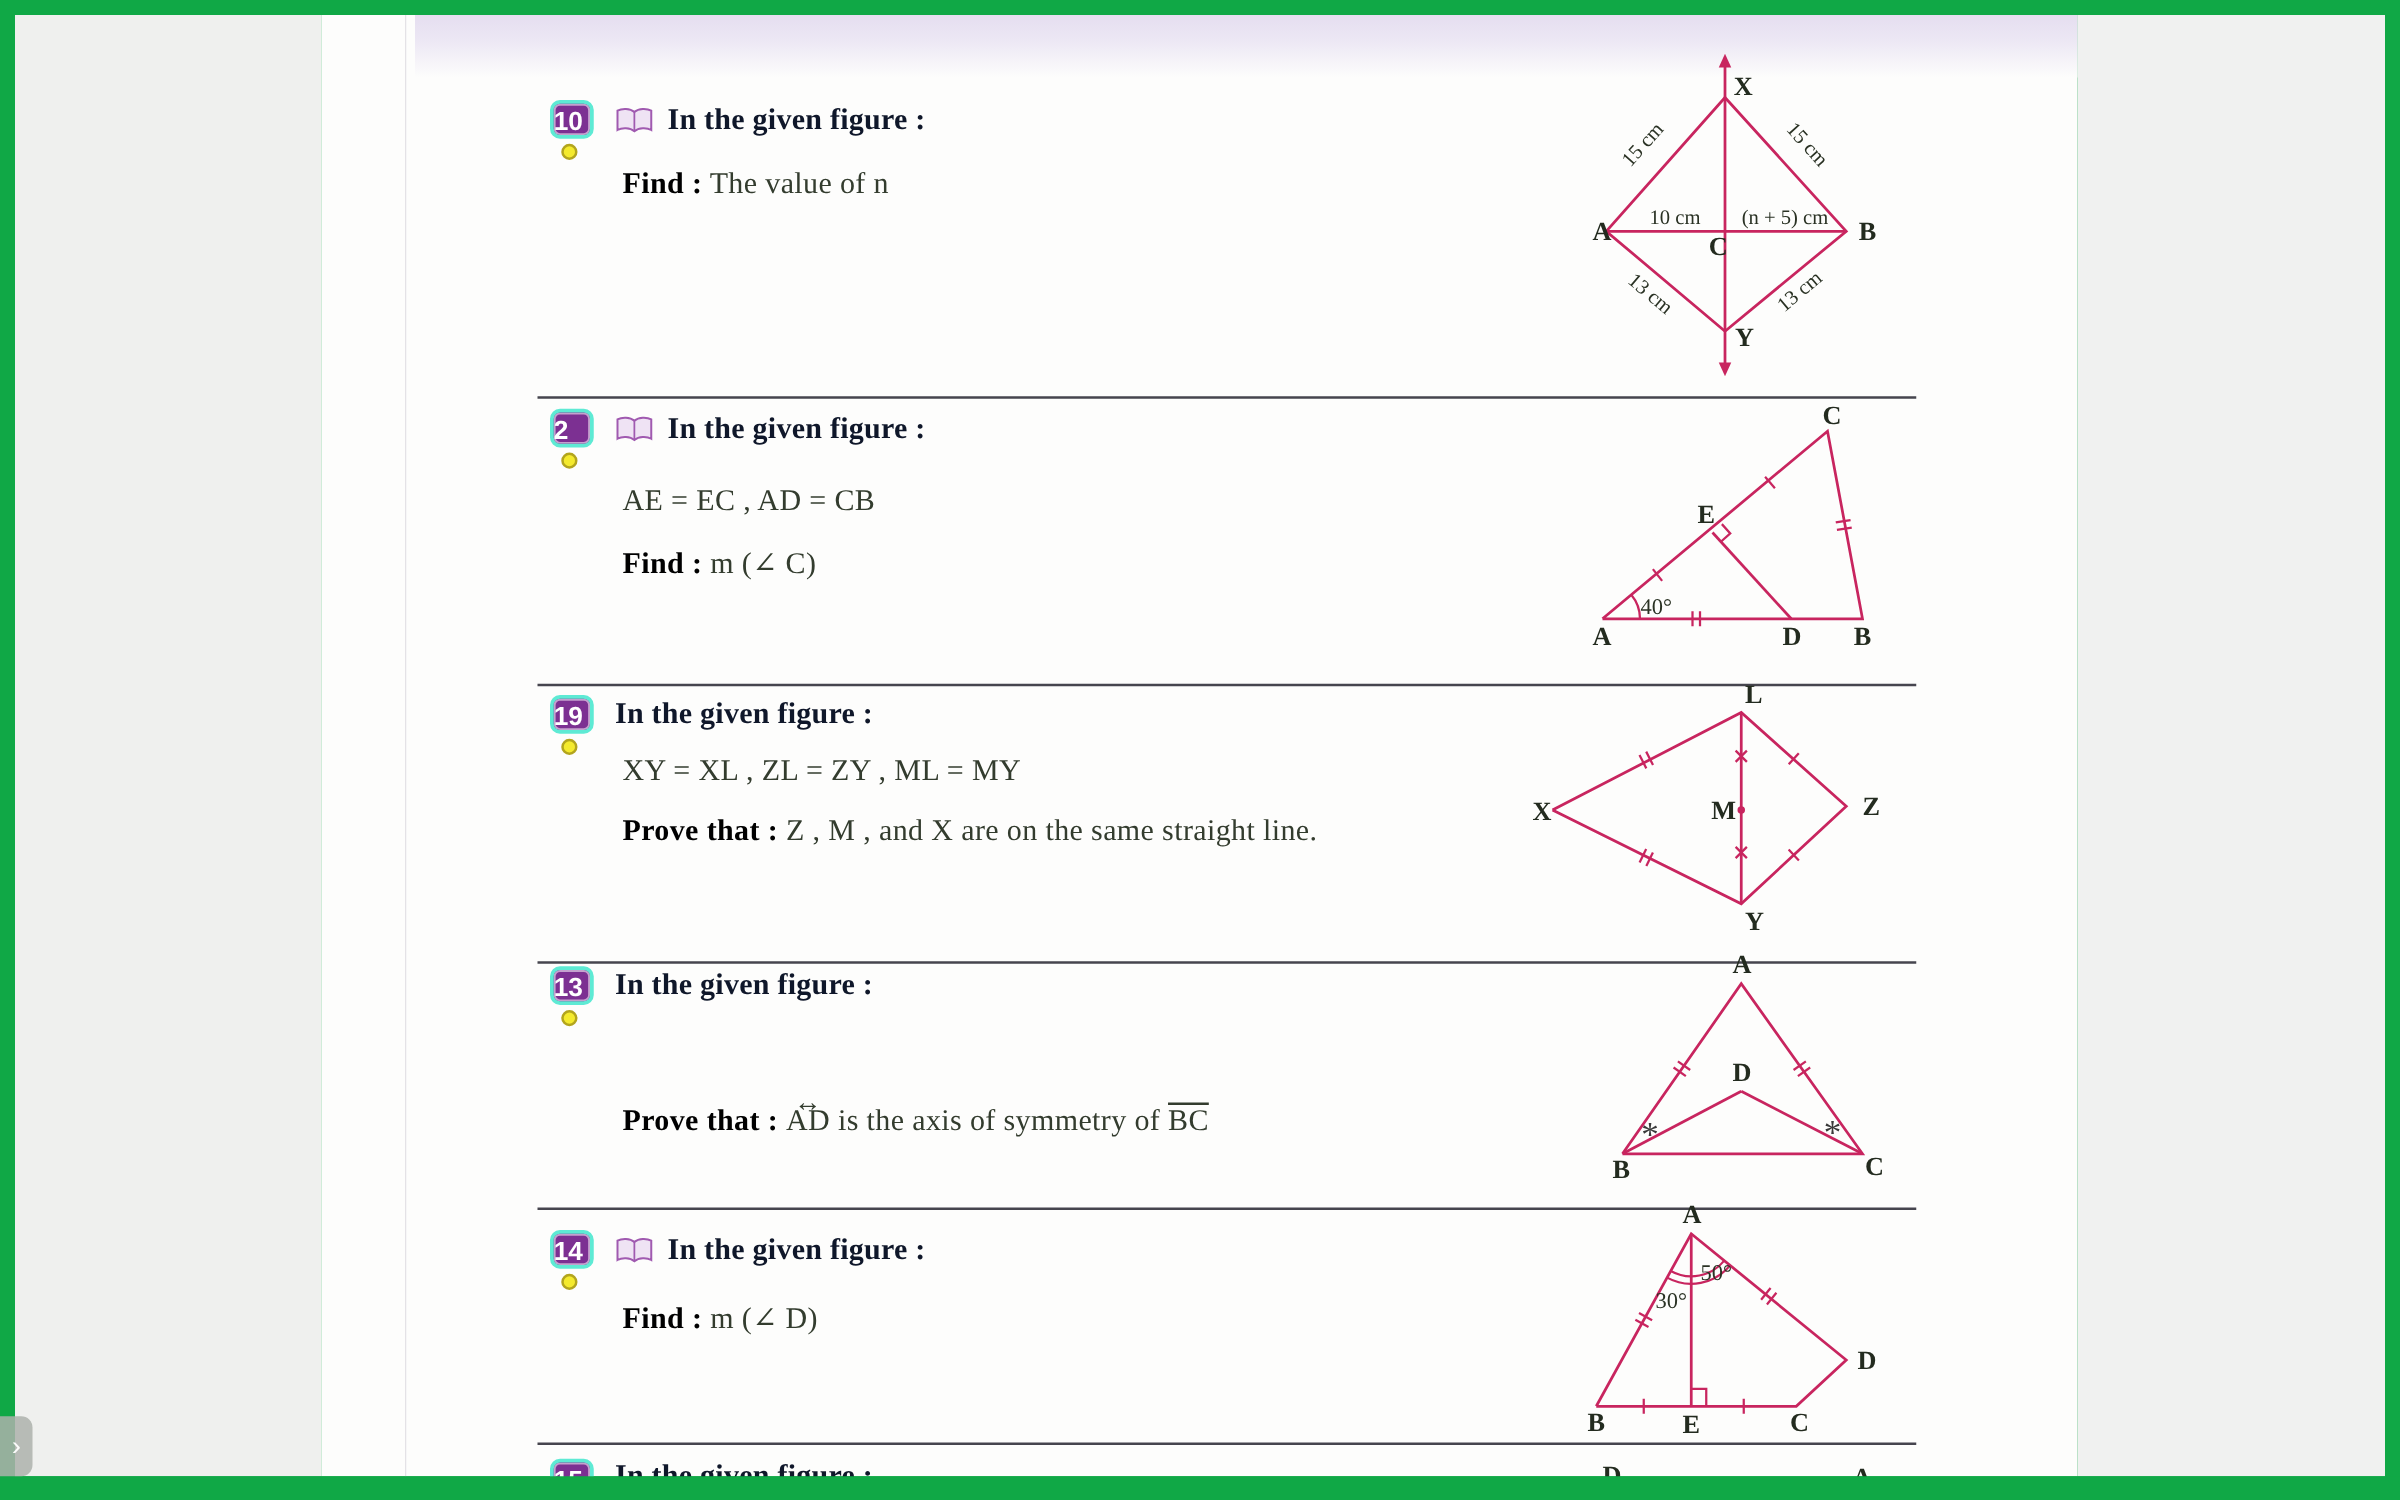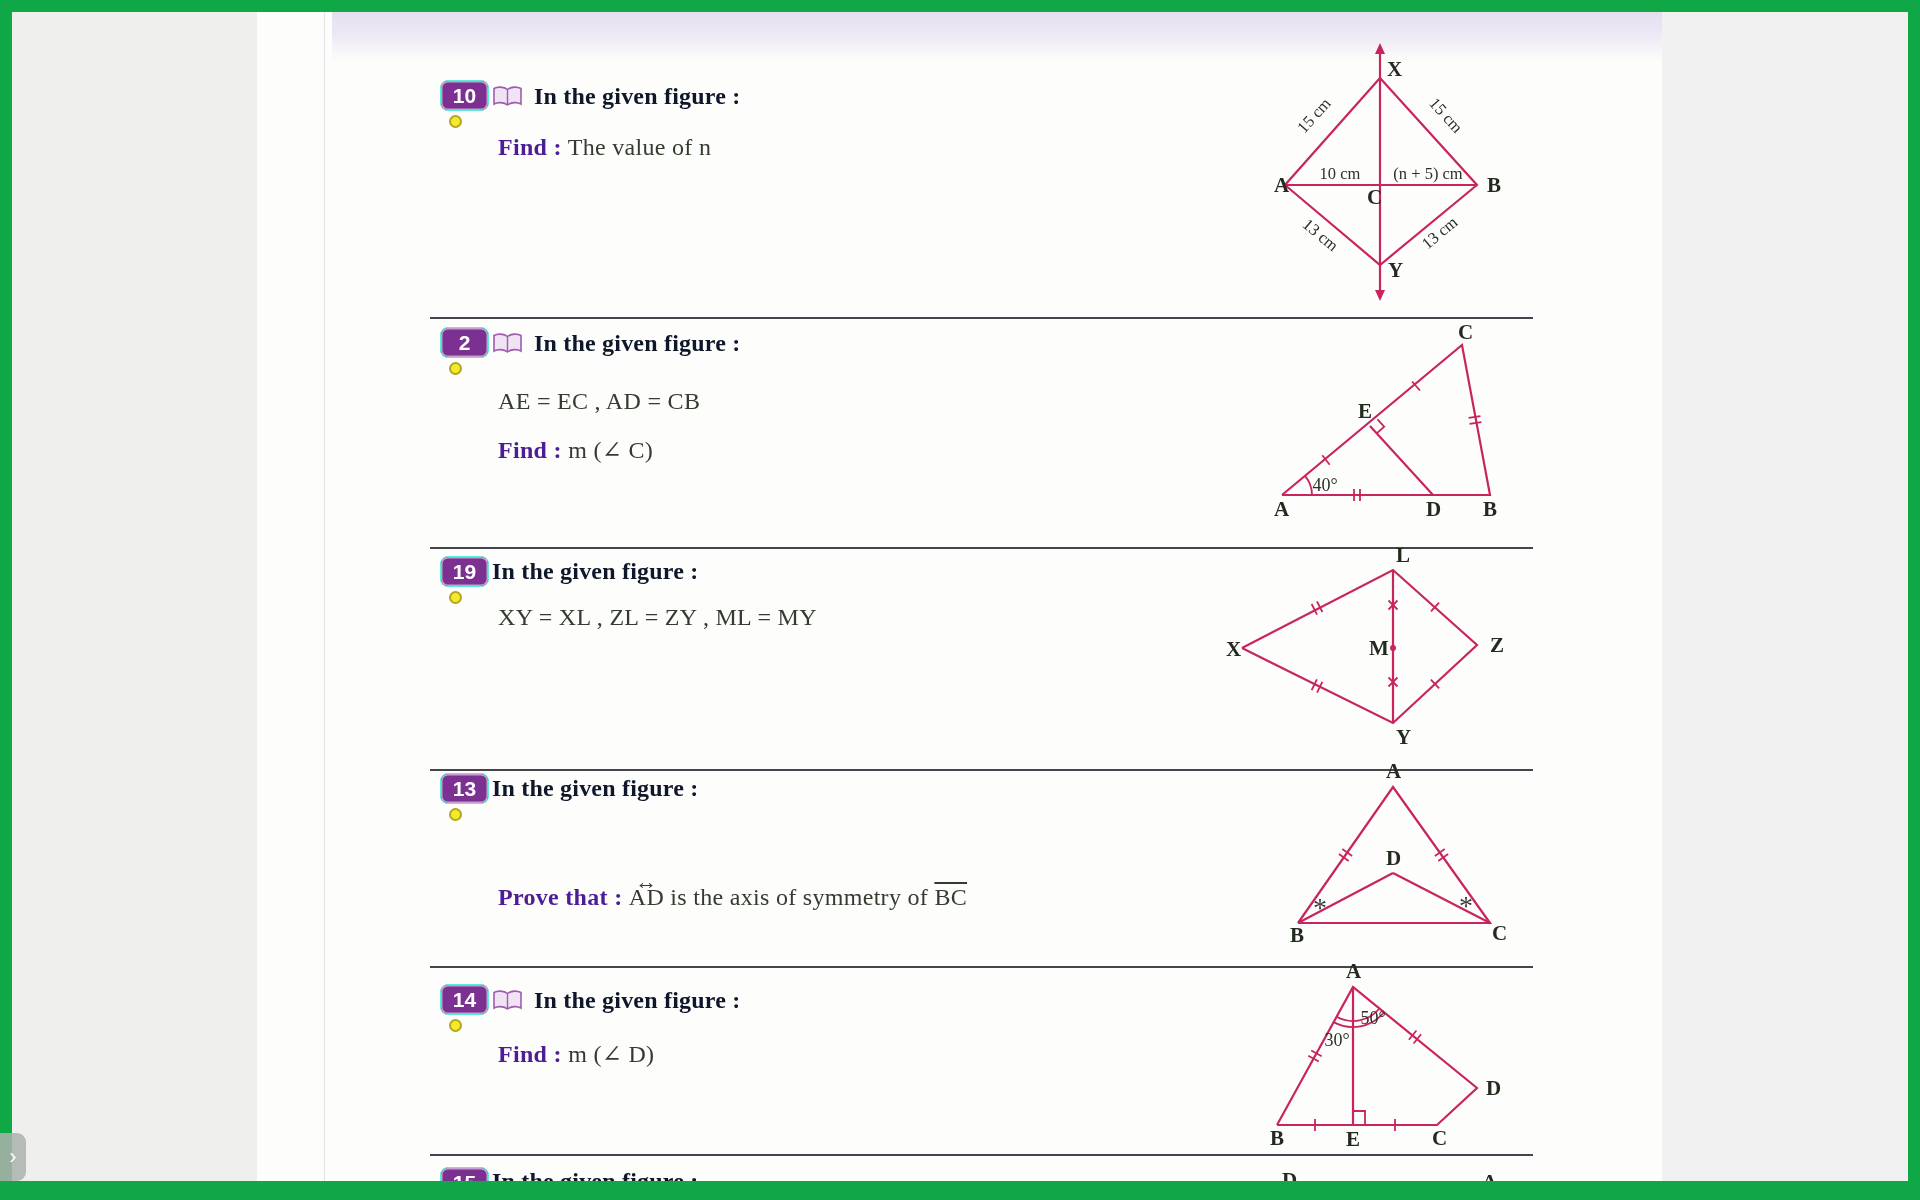--- a/index.html
+++ b/index.html
@@ -20,35 +20,35 @@
     position:absolute; left:0; top:1133px; width:26px; height:48px; z-index:11;
     background:rgba(173,178,172,0.85); border-radius:0 9px 9px 0;
     display:flex; align-items:center; justify-content:center;
     color:rgba(255,255,255,0.95); font-family:"Liberation Sans",sans-serif;
     font-size:22px; cursor:pointer;
   }
 
   .divider { position:absolute; left:430px; width:1103px; height:2px; background:#46454e; }
 
   .badge {
-    position:absolute; width:49px; height:31px; background:#7c3092;
-    border:1px solid #5eead4; border-radius:8px;
+    position:absolute; width:35px; height:31px; background:#7c3092;
+    border:3px solid #5eead4; border-radius:8px;
     color:#ffffff; font-family:"Liberation Sans",sans-serif;
-    font-weight:bold; font-size:21px; text-align:center; line-height:29px;
+    font-weight:bold; font-size:21px; line-height:29px;
     box-shadow:inset 0 0 0 1.5px rgba(255,255,255,0.55);
   }
   .dot {
     position:absolute; width:13px; height:13px; border-radius:50%;
     background:#f4ea2d; border:2px solid #b3a51d;
   }
   .book { position:absolute; width:31px; height:23px; }
 
   .title { position:absolute; font-weight:bold; font-size:24px; color:#0f172a; letter-spacing:0.2px; }
   .mathline { position:absolute; font-size:24px; color:#333c2e; letter-spacing:0.3px; }
-  .mathline .lbl { font-weight:bold; color:#4c1d95;margin-top:35px; }
+  .mathline .lbl { font-weight:bold; color:#000000;margin-top:35px; }
   .over-arrow { position:relative; display:inline-block; }
   .over-arrow .oa { position:absolute; left:50%; top:-0.70em; transform:translateX(-50%);
                     font-size:22px; color:#333c2e; }
   .overl { text-decoration:overline; }
 
   .fig { position:absolute; }
   .fig line, .fig path, .fig polyline { stroke:#c8255f; stroke-width:2.2; fill:none; }
   .fig polygon.arrow { fill:#c8255f; stroke:none; }
   .fig .tick { stroke-width:1.8; }
   .fig text { fill:#232b1f; font-family:"Liberation Serif","DejaVu Serif",serif;
@@ -142,20 +142,24 @@
     <text x="12" y="194">A</text>
     <text x="164" y="194">D</text>
     <text x="221" y="194">B</text>
     <text class="ang" text-anchor="middle" x="63" y="169">40°</text>
   </svg>
 
   <div class="badge" style="left:440px; top:556px">19</div>
   <div class="dot" style="left:449px; top:591px"></div>
   <div class="title" style="left:492px; top:558px">In the given figure :</div>
   <div class="mathline" style="left:498px; top:604px">XY = XL , ZL = ZY , ML = MY</div>
+  <div class="mathline" style="left:498px; top:652px">
+    <span class="lbl">Prove that :</span>
+    <span>Z , M , and X are on the same straight line.</span>
+  </div>
 
   <svg class="fig" style="left:1222px; top:546px" width="330" height="225" viewBox="0 0 330 225">
     <polyline points="20,102 171,24 255,99 171,177 20,102"></polyline>
     <line x1="171" y1="24" x2="171" y2="177"></line>
     <circle cx="171" cy="102" r="3" fill="#c8255f" stroke="none"></circle>
     <g transform="translate(171,59)">
         <line class="tick" x1="-4.5" y1="-4.5" x2="4.5" y2="4.5"></line>
         <line class="tick" x1="-4.5" y1="4.5" x2="4.5" y2="-4.5"></line>
       </g>
     <g transform="translate(171,136)">

